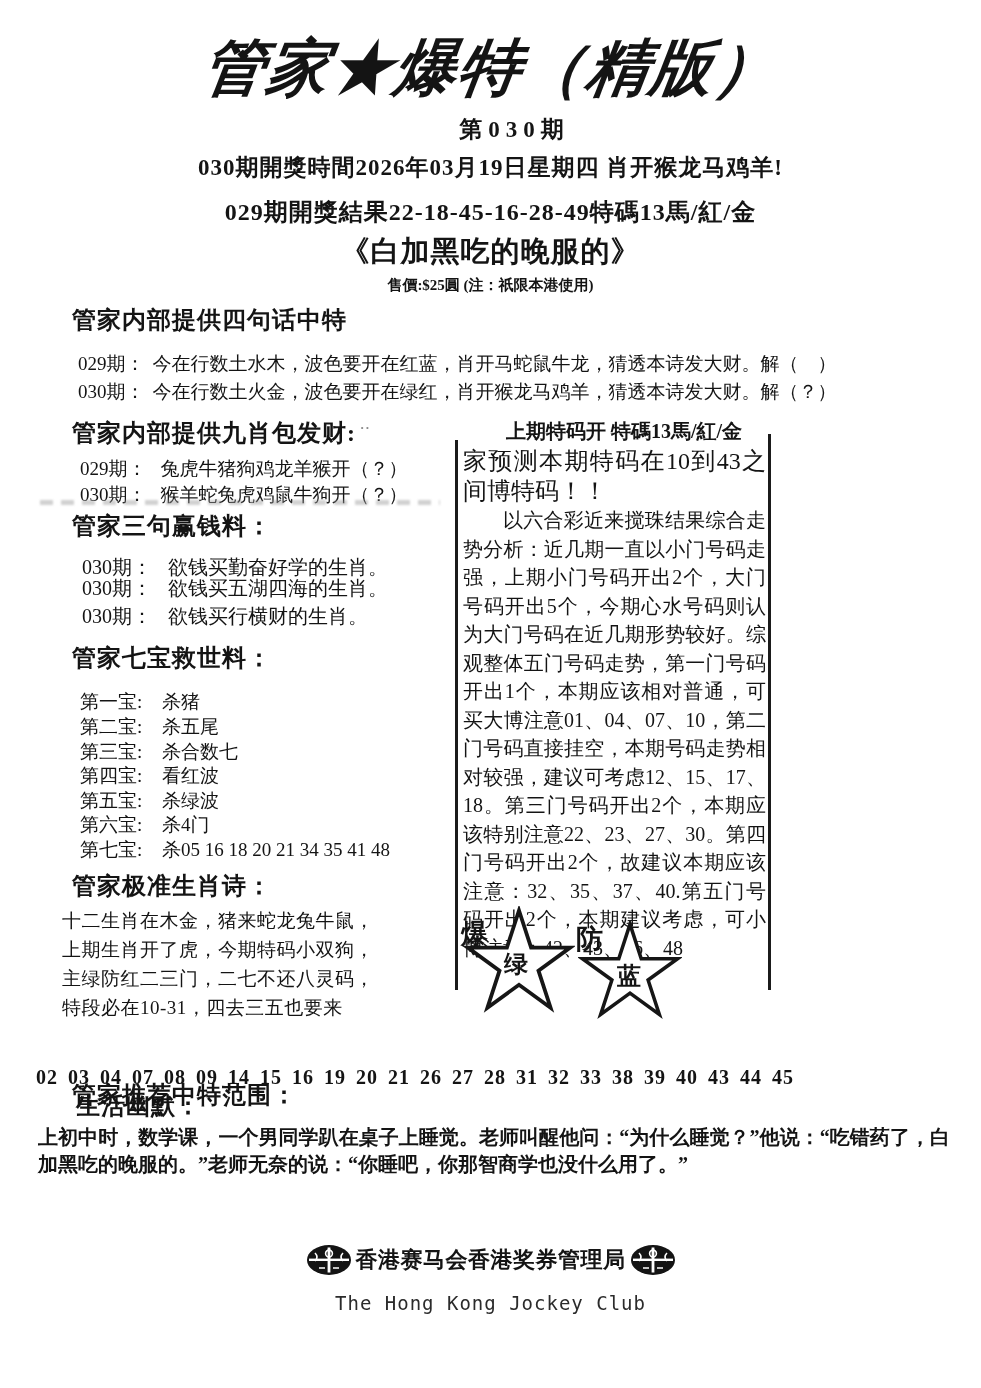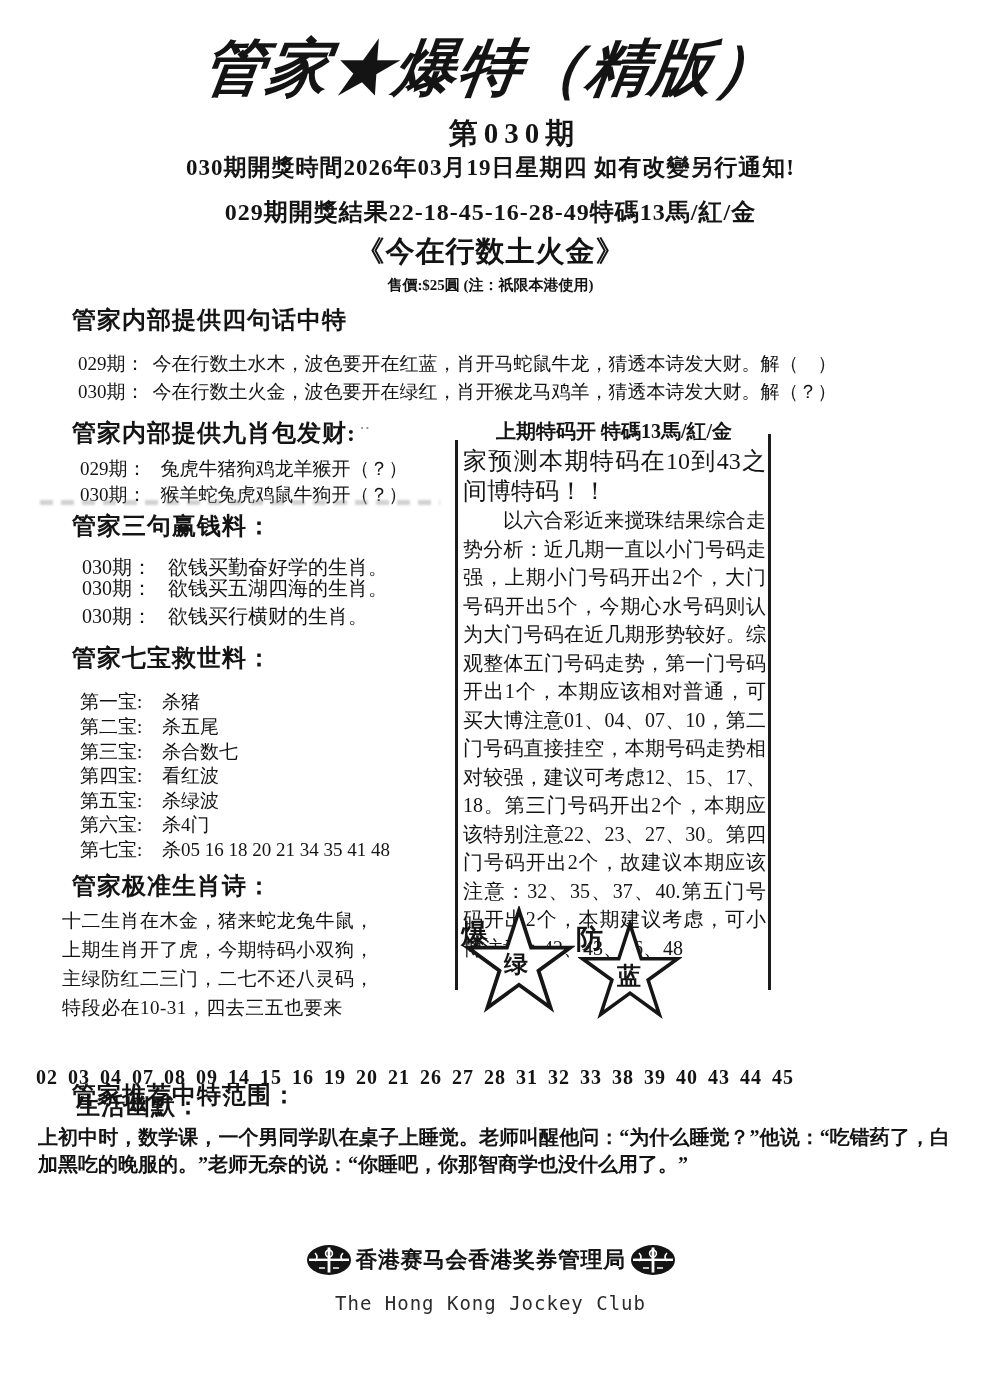--- a/index.html
+++ b/index.html
@@ -6,21 +6,21 @@
   .page{
     position:relative;width:981px;height:1388px;background:#ffffff;
     font-family:"Liberation Serif","DejaVu Serif",serif;color:#141414;
     overflow:hidden;
   }
   .abs{position:absolute;}
   .center{left:0;right:0;text-align:center;}
   
   .title{top:26px;font-size:62px;font-weight:bold;font-style:italic;letter-spacing:2px;}
   .title .skew{display:inline-block;transform:skewX(-8deg);}
-  .issue{top:114px;font-size:29px;font-weight:600;letter-spacing:6px;margin-left:48px;}
+  .issue{top:114px;font-size:23px;font-weight:600;letter-spacing:6px;margin-left:48px;}
   .drawtime{top:152px;font-size:23px;font-weight:bold;letter-spacing:1px;}
   .result{top:196px;font-size:24px;font-weight:bold;letter-spacing:1px;}
   .provider{top:232px;font-size:29px;font-weight:bold;letter-spacing:1px;}
   .price{top:276px;font-size:15px;font-weight:bold;}
   
   .h{font-size:24px;font-weight:bold;letter-spacing:1px;white-space:nowrap;}
   .bodyline{font-size:19px;white-space:nowrap;}
   .bodyline .lbl{display:inline-block;}
   .fs .lbl{min-width:60px;margin-right:8px;}
   .nz .lbl{min-width:64px;margin-right:14px;}
@@ -48,23 +48,23 @@
 </style>
 </head>
 <body>
 
 <div class="page">
 
   <div class="abs center title">
     <span class="skew">管家★爆特（精版）</span>
   </div>
   <div class="abs center issue">第030期</div>
-  <div class="abs center drawtime">030期開獎時間2026年03月19日星期四 如有改變另行通知!</div>
+  <div class="abs center drawtime">030期開獎時間2026年03月19日星期四 肖开猴龙马鸡羊!</div>
   <div class="abs center result">029期開獎結果22-18-45-16-28-49特碼13馬/紅/金</div>
-  <div class="abs center provider">《今在行数土火金》</div>
+  <div class="abs center provider">《白加黑吃的晚服的》</div>
   <div class="abs center price">售價:$25圓 (注：祇限本港使用)</div>
 
   <div class="abs h" style="top:304px;left:72px;">管家内部提供四句话中特</div>
   <div class="abs bodyline fs" style="top:351px;left:78px;">
     <span class="lbl">029期：</span><span>今在行数土水木，波色要开在红蓝，肖开马蛇鼠牛龙，猜透本诗发大财。解（　）</span>
   </div>
   <div class="abs bodyline fs" style="top:379px;left:78px;">
     <span class="lbl">030期：</span><span>今在行数土火金，波色要开在绿红，肖开猴龙马鸡羊，猜透本诗发大财。解（？）</span>
   </div>
 
@@ -118,21 +118,21 @@
   <div class="abs poemline" style="top:966px;left:62px;">主绿防红二三门，二七不还八灵码，</div>
   <div class="abs poemline" style="top:937px;left:62px;">上期生肖开了虎，今期特码小双狗，</div>
   <div class="abs poemline" style="top:995px;left:62px;">特段必在10-31，四去三五也要来</div>
 
   <div class="abs h" style="top:1079px;left:72px;">管家推荐中特范围：</div>
   <div class="abs numbers" style="top:1066px;left:36px;">02 03 04 07 08 09 14 15 16 19 20 21 26 27 28 31 32 33 38 39 40 43 44 45</div>
 
   <div class="abs h" style="top:1090px;left:76px;">生活幽默：</div>
   <div class="abs joke" style="top:1124px;left:38px;width:912px;">上初中时，数学课，一个男同学趴在桌子上睡觉。老师叫醒他问：“为什么睡觉？”他说：“吃错药了，白加黑吃的晚服的。”老师无奈的说：“你睡吧，你那智商学也没什么用了。”</div>
 
-  <div class="abs boxheadline" style="top:418px;left:458px;width:312px;text-align:center;">上期特码开 特碼13馬/紅/金</div>
+  <div class="abs boxheadline" style="top:418px;left:468px;width:312px;text-align:center;">上期特码开 特碼13馬/紅/金</div>
   <div class="abs vbar" style="top:440px;left:455px;height:550px;"></div>
   <div class="abs vbar" style="top:434px;left:768px;height:556px;"></div>
   <div class="abs boxtext" style="top:446px;left:463px;width:303px;">家预测本期特码在10到43之间博特码！！</div>
   <div class="abs boxbody" style="top:506px;left:463px;width:303px;">以六合彩近来搅珠结果综合走势分析：近几期一直以小门号码走强，上期小门号码开出2个，大门号码开出5个，今期心水号码则认为大门号码在近几期形势较好。综观整体五门号码走势，第一门号码开出1个，本期应该相对普通，可买大博注意01、04、07、10，第二门号码直接挂空，本期号码走势相对较强，建议可考虑12、15、17、18。第三门号码开出2个，本期应该特别注意22、23、27、30。第四门号码开出2个，故建议本期应该注意：32、35、37、40.第五门号码开出2个，本期建议考虑，可小博注意：42、43、46、48</div>
 
   <div class="abs starchar" style="top:916px;left:461px;">爆</div>
   <svg class="abs" style="top:906px;left:463px;z-index:2;" width="112" height="112" viewBox="0 0 100 100">
     <polygon points="50,4 60.8,37.2 95.7,37.2 67.4,57.7 78.2,90.8 50,70.3 21.8,90.8 32.6,57.7 4.3,37.2 39.2,37.2" fill="#ffffff" stroke="#161616" stroke-width="3.4"></polygon>
   </svg>
   <div class="abs starinner" style="top:948px;left:504px;">绿</div>

